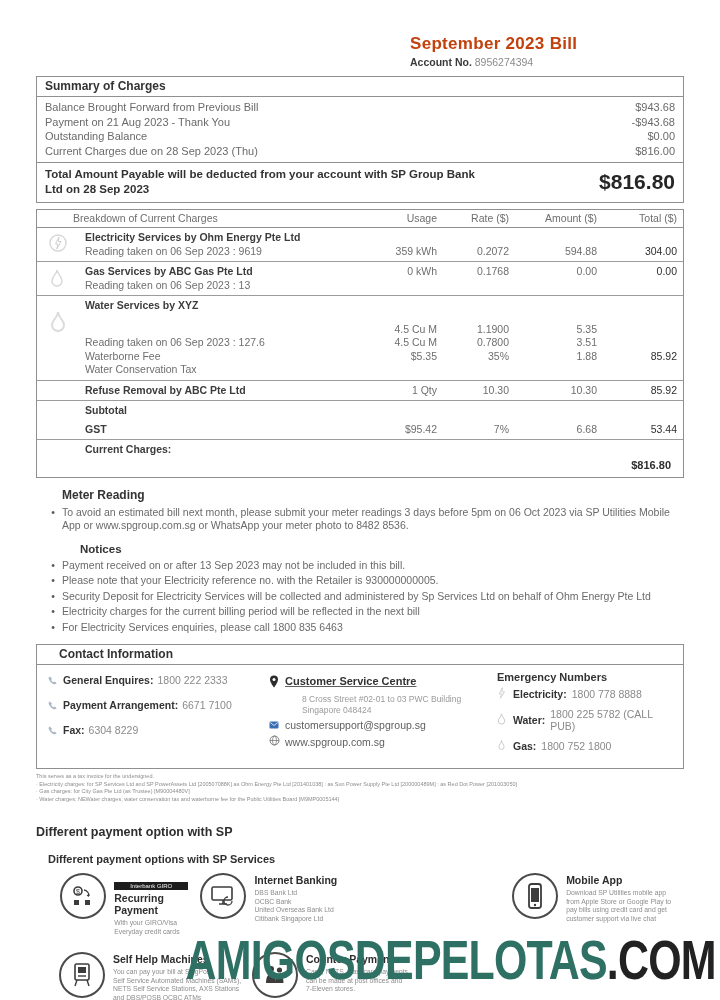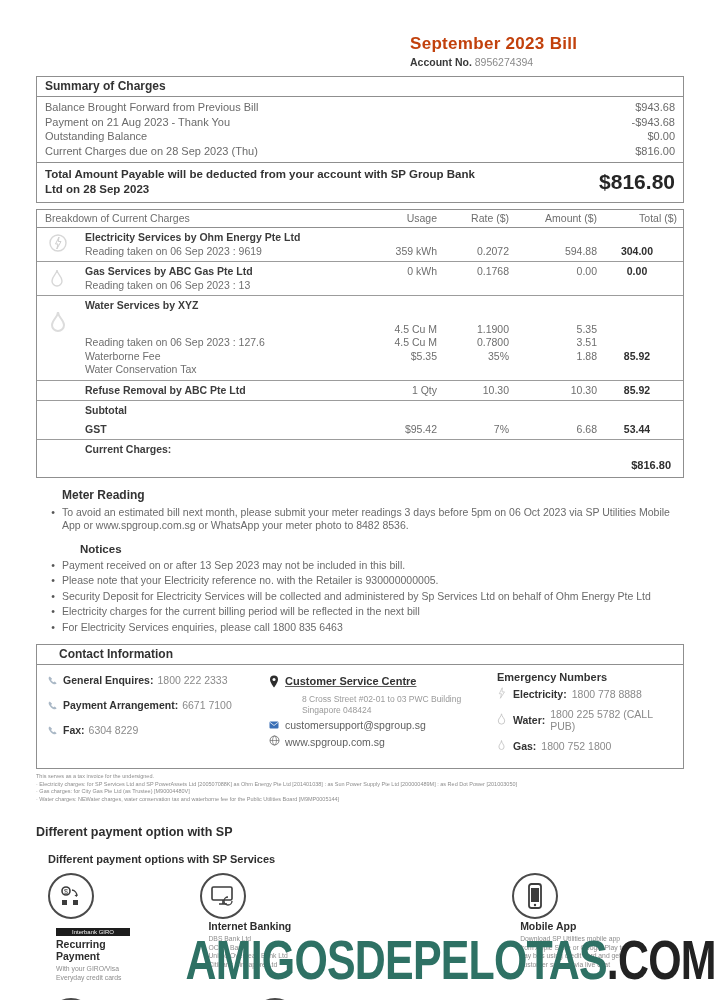--- a/index.html
+++ b/index.html
@@ -19,29 +19,29 @@
   .box { border:1.5px solid #8f8f8f; margin-top:8px; }
   .box-title { font-size:12px; font-weight:bold; color:#333; padding:2px 8px 3px; border-bottom:1.5px solid #8f8f8f; }
   .sum-rows { padding:3px 8px 4px; }
   .sum-row { display:flex; justify-content:space-between; font-size:11px; line-height:14.5px; color:#6a6a6a; }
   .sum-total { border-top:1.5px solid #8f8f8f; display:flex; justify-content:space-between; align-items:center; padding:4px 8px 5px; }
   .sum-total .tl { font-size:11.5px; font-weight:bold; color:#333; line-height:15px; max-width:430px; }
   .sum-total .ta { font-size:21px; font-weight:bold; color:#262626; }
 
   
   .bd-head { display:flex; padding:2px 6px 3px 8px; border-bottom:1.5px solid #8f8f8f; font-size:10.5px; color:#6e6e6e; }
-  .bd-head .bd-title { flex:1; font-weight:normal; color:#6e6e6e; }
+  .bd-head .bd-title { flex:1; font-weight:normal; color:#6e6e6e;margin-left:28px; }
   .c { text-align:right; }
   .cu { width:92px; } .cr { width:72px; } .ca { width:88px; } .ct { width:80px; }
   .sect { position:relative; padding:3px 6px 3px 0; }
   .sect + .sect { border-top:1px solid #9c9c9c; }
   .line { display:flex; font-size:10.5px; line-height:13.5px; color:#6e6e6e; }
   .lbl { flex:1; padding-left:48px; }
   .b { font-weight:bold; color:#3c3c3c; }
-  .tot { font-weight:bold; color:#2f2f2f;text-align:center; }
+  .tot { font-weight:normal; color:#2f2f2f; }
   .gicon { position:absolute; left:12px; top:4px; color:#d2d2d2; }
   .gicon svg { display:block; }
   .spacer { height:10px; }
   .cur-line { display:flex; justify-content:flex-end; padding:2px 6px 3px 0; }
   .cur-amt { font-size:11px; font-weight:bold; color:#2f2f2f; }
 
   
   .sec-h { font-size:12px; font-weight:bold; color:#333; margin:10px 0 4px 26px; }
   .sec-h2 { font-size:11.5px; font-weight:bold; color:#333; margin:10px 0 4px 44px; }
   .bullet { display:flex; font-size:10.5px; color:#6a6a6a; line-height:13.5px; margin:2px 0 2px 8px; }
@@ -65,21 +65,21 @@
   .emrow .cl { font-weight:bold; color:#333; margin-right:5px; }
   .emrow .cv { color:#8a8a8a; }
 
   .fineprint { margin-top:4px; font-size:5.5px; line-height:7.5px; color:#8d8d8d; }
 
   
   .pay { margin-top:22px; }
   .pay-h1 { font-size:12.5px; font-weight:bold; color:#2f2f2f; }
   .pay-h2 { font-size:11px; font-weight:bold; color:#2f2f2f; margin:14px 0 8px 12px; }
   .pay-row { display:flex; margin-left:12px; margin-top:6px; }
-  .pay-item { display:flex; margin-bottom:14px;flex-direction:column; }
+  .pay-item { display:flex; margin-bottom:14px; }
   .pi-1 { width:204px;justify-content:center; } .pi-2 { width:203px; } .pi-3 { width:230px; margin-left:160px; }
   .pi-icon { width:46px; height:46px; border:2.5px solid #4a4a4a; border-radius:50%; flex:none;
              display:flex; align-items:center; justify-content:center; color:#3c3c3c; }
   .pi-text { padding-left:8px; padding-top:1px; }
   .pi-badge { display:inline-block; background:#1d1d1d; color:#f2f2f2; font-size:6px; padding:1px 16px; margin-bottom:1px; }
   .pi-title { font-size:10.5px; font-weight:bold; color:#2d2d2d; line-height:12px; }
   .pi-line { font-size:6.8px; color:#8d8d8d; line-height:8.5px; }
 
   
   .watermark { position:absolute; right:4px; bottom:8px; white-space:nowrap;

